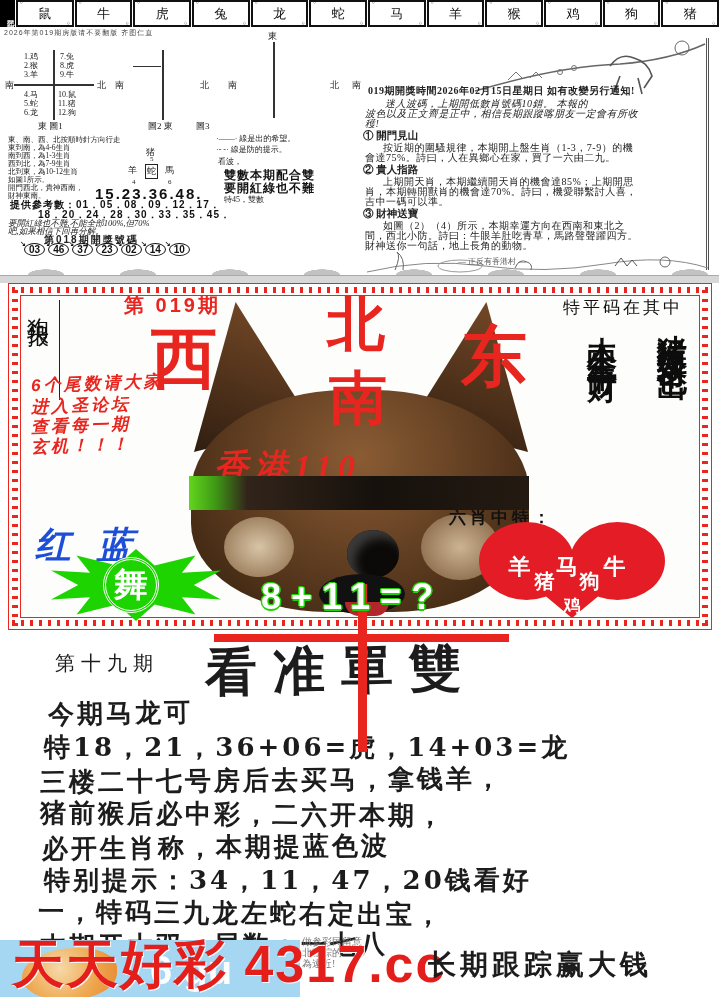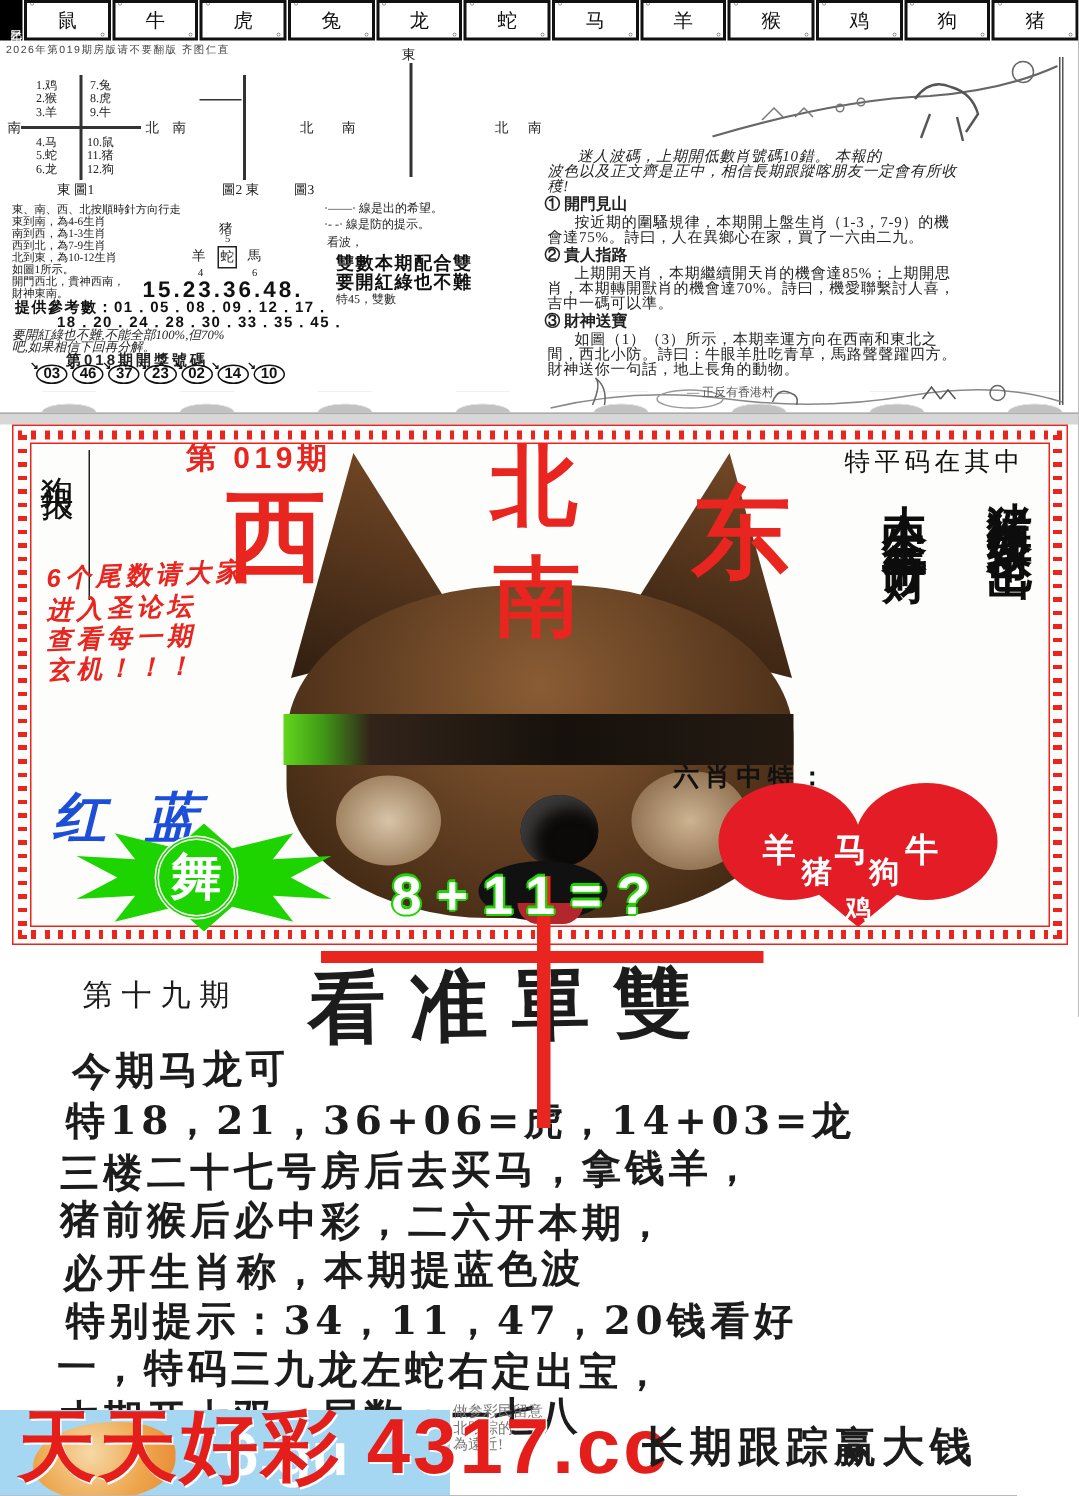--- a/index.html
+++ b/index.html
@@ -270,32 +270,33 @@
   <svg class="sketch" style="left:470px;top:36px;" width="240" height="62" viewBox="0 0 240 62">
     <path d="M5 55 Q 90 30 150 28 Q 200 24 235 8" stroke="#666" fill="none" stroke-width="1.5"></path>
     <circle cx="212" cy="12" r="7" fill="none" stroke="#666"></circle>
     <path d="M140 30 q10 -14 24 -8 q14 4 18 18 l-8 12 M150 40 l-6 16 M168 42 l4 16" stroke="#555" fill="none" stroke-width="1.6"></path>
     <path d="M38 44 l8 -8 6 6 M60 42 l6 -6 6 6" stroke="#777" fill="none"></path>
     <circle cx="90" cy="36" r="2.5" fill="none" stroke="#777"></circle>
     <circle cx="104" cy="32" r="2.5" fill="none" stroke="#777"></circle>
   </svg>
   <div id="rightline"></div>
 
+  <div class="rp rp-body" style="left:368px;top:84px;font-weight:bold;">019期開獎時間2026年02月15日星期日  如有改變另行通知!</div>
   <div class="rp rp-body" style="left:385px;top:97px;font-style:italic;">迷人波碼，上期開低數肖號碼10錯。          本報的</div>
   <div class="rp rp-body" style="left:365px;top:107px;font-style:italic;">波色以及正文齊是正中，相信長期跟蹤喀朋友一定會有所收</div>
   <div class="rp rp-body" style="left:365px;top:117px;font-style:italic;">穫!</div>
   <div class="rp rp-title" style="left:363px;top:129px;">① 開門見山</div>
   <div class="rp rp-body" style="left:383px;top:141px;">按近期的圍騷規律，本期開上盤生肖（1-3，7-9）的機</div>
   <div class="rp rp-body" style="left:365px;top:151px;">會達75%。詩曰，人在異鄉心在家，買了一六由二九。</div>
   <div class="rp rp-title" style="left:363px;top:163px;">② 貴人指路</div>
   <div class="rp rp-body" style="left:383px;top:175px;">上期開天肖，本期繼續開天肖的機會達85%；上期開思</div>
   <div class="rp rp-body" style="left:365px;top:185px;">肖，本期轉開獸肖的機會達70%。詩曰，機愛聯繫討人喜，</div>
   <div class="rp rp-body" style="left:365px;top:195px;">吉中一碼可以準。</div>
   <div class="rp rp-title" style="left:363px;top:207px;">③ 財神送寶</div>
-  <div class="rp rp-body" style="left:383px;top:219px;">如圖（1）（3）所示，本期幸運方向在西南和東北之</div>
+  <div class="rp rp-body" style="left:383px;top:219px;">如圖（2）（4）所示，本期幸運方向在西南和東北之</div>
   <div class="rp rp-body" style="left:365px;top:229px;">間，西北小防。詩曰：牛眼羊肚吃青草，馬路聲聲躍四方。</div>
   <div class="rp rp-body" style="left:365px;top:239px;">財神送你一句話，地上長角的動物。</div>
 
   <svg class="sketch" style="left:365px;top:248px;" width="345" height="28" viewBox="0 0 345 28">
     <path d="M2 24 Q 60 10 120 18 T 240 16 T 343 20" stroke="#888" fill="none"></path>
     <path d="M30 22 q6 -14 2 -18 q8 6 6 18" stroke="#666" fill="none"></path>
     <ellipse cx="95" cy="18" rx="22" ry="6" fill="none" stroke="#999"></ellipse>
     <path d="M150 20 q4 -10 12 -6 q6 2 4 8" stroke="#666" fill="none"></path>
     <path d="M250 18 l6 -8 6 8 M262 18 l5 -6 5 6" stroke="#555" fill="none"></path>
     <circle cx="300" cy="14" r="5" fill="none" stroke="#666"></circle>
@@ -324,20 +325,21 @@
       <div id="tongue"></div>
     </div>
 
     <div id="crossH"></div>
     <div id="crossV"></div>
     <div class="bigdir" style="left:318px;top:12px;font-size:58px;">北</div>
     <div class="bigdir" style="left:142px;top:42px;font-size:66px;">西</div>
     <div class="bigdir" style="left:452px;top:40px;font-size:66px;">东</div>
     <div class="bigdir" style="left:320px;top:86px;font-size:58px;">南</div>
 
+    <div id="hk" style="top:160px;">香港110</div>
     <div id="censor" style="top:192px;"></div>
 
     <div class="promo" style="top:88px;">6个尾数请大家</div>
     <div class="promo" style="top:110px;">进入圣论坛</div>
     <div class="promo" style="top:130px;">查看每一期</div>
     <div class="promo" style="top:150px;">玄机！！！</div>
 
     <div class="vcol" style="left:572px;top:28px;height:235px;">木中生金牛分财</div>
     <div class="vcol" style="left:642px;top:26px;height:240px;">猪猴红绿双也出</div>
 

